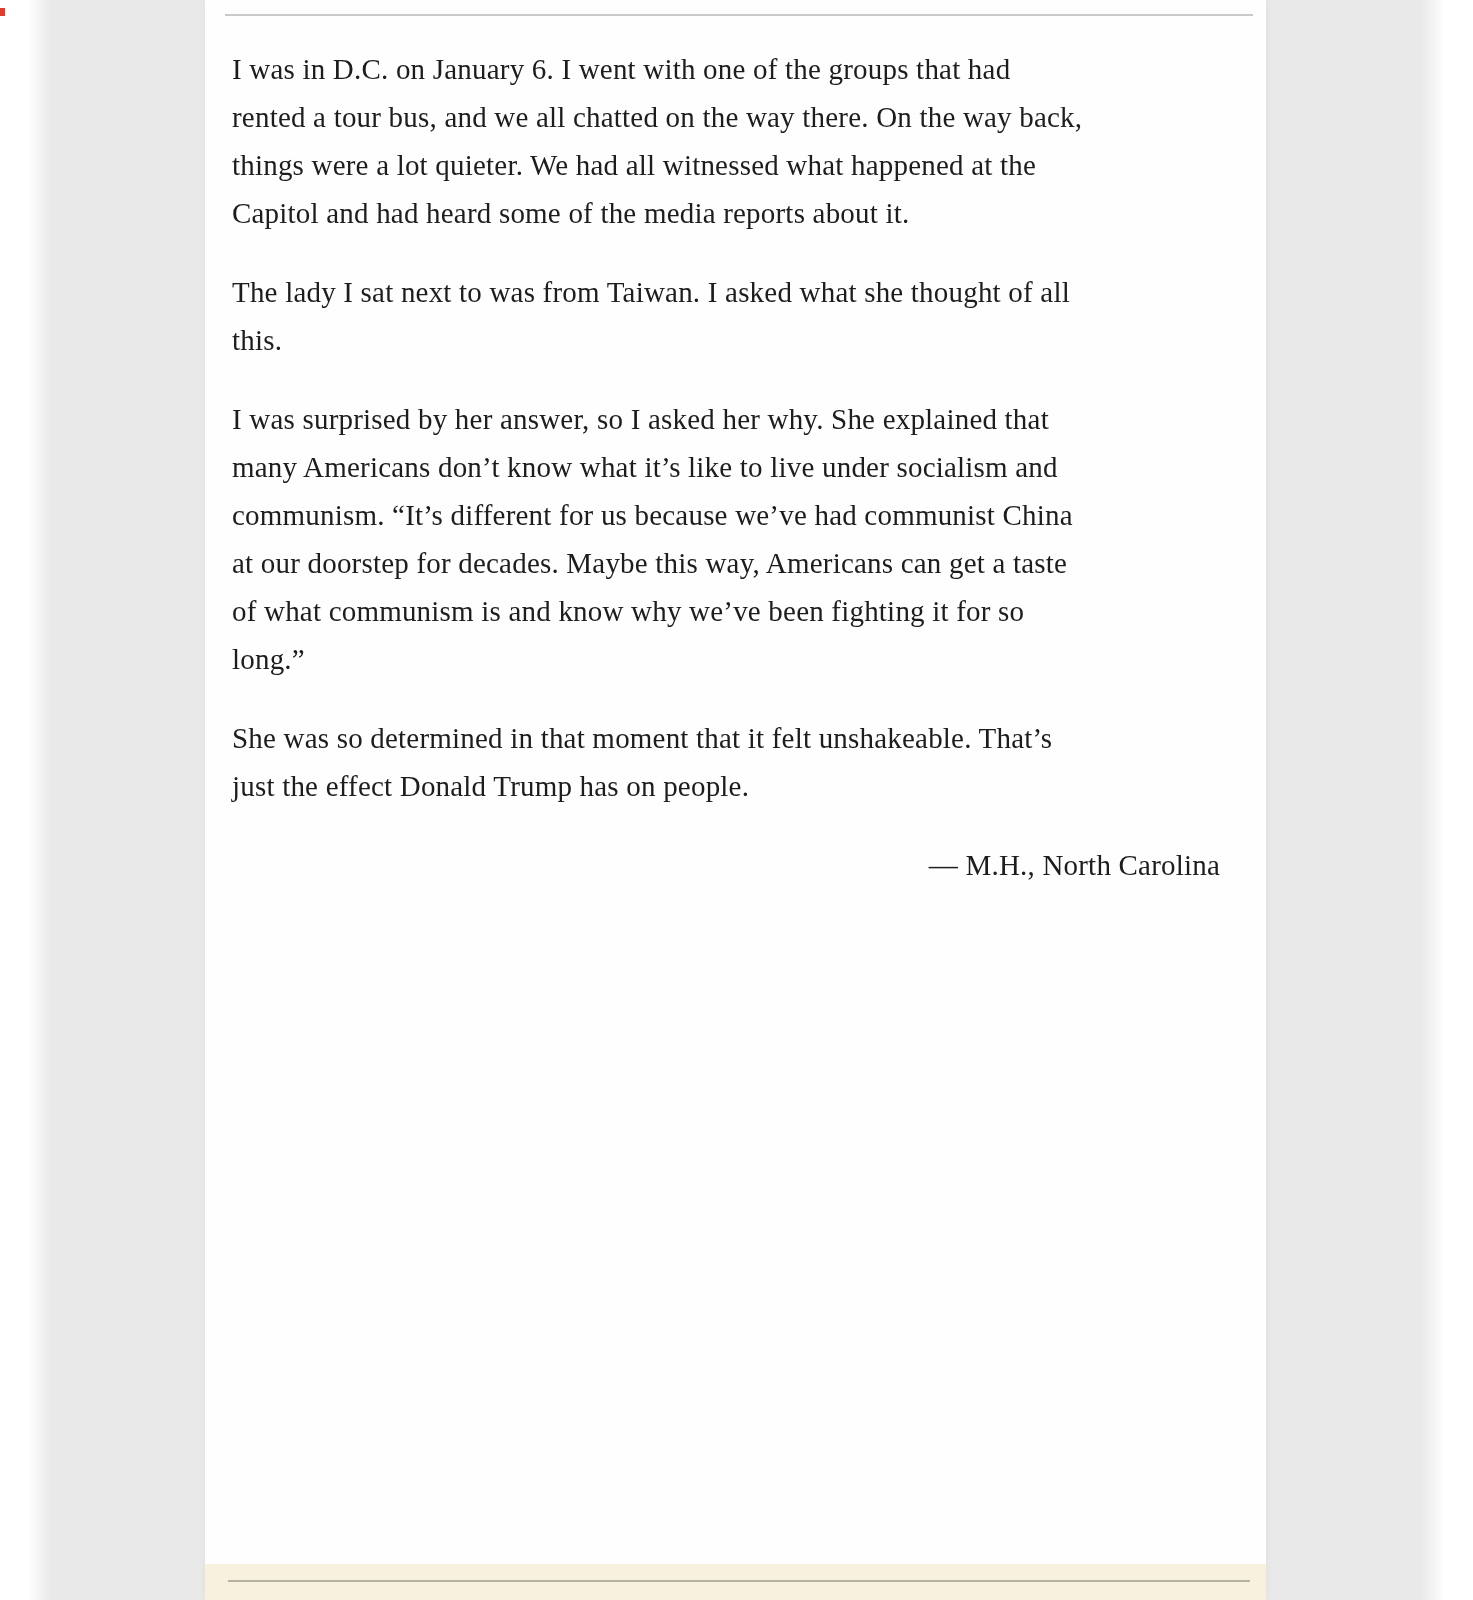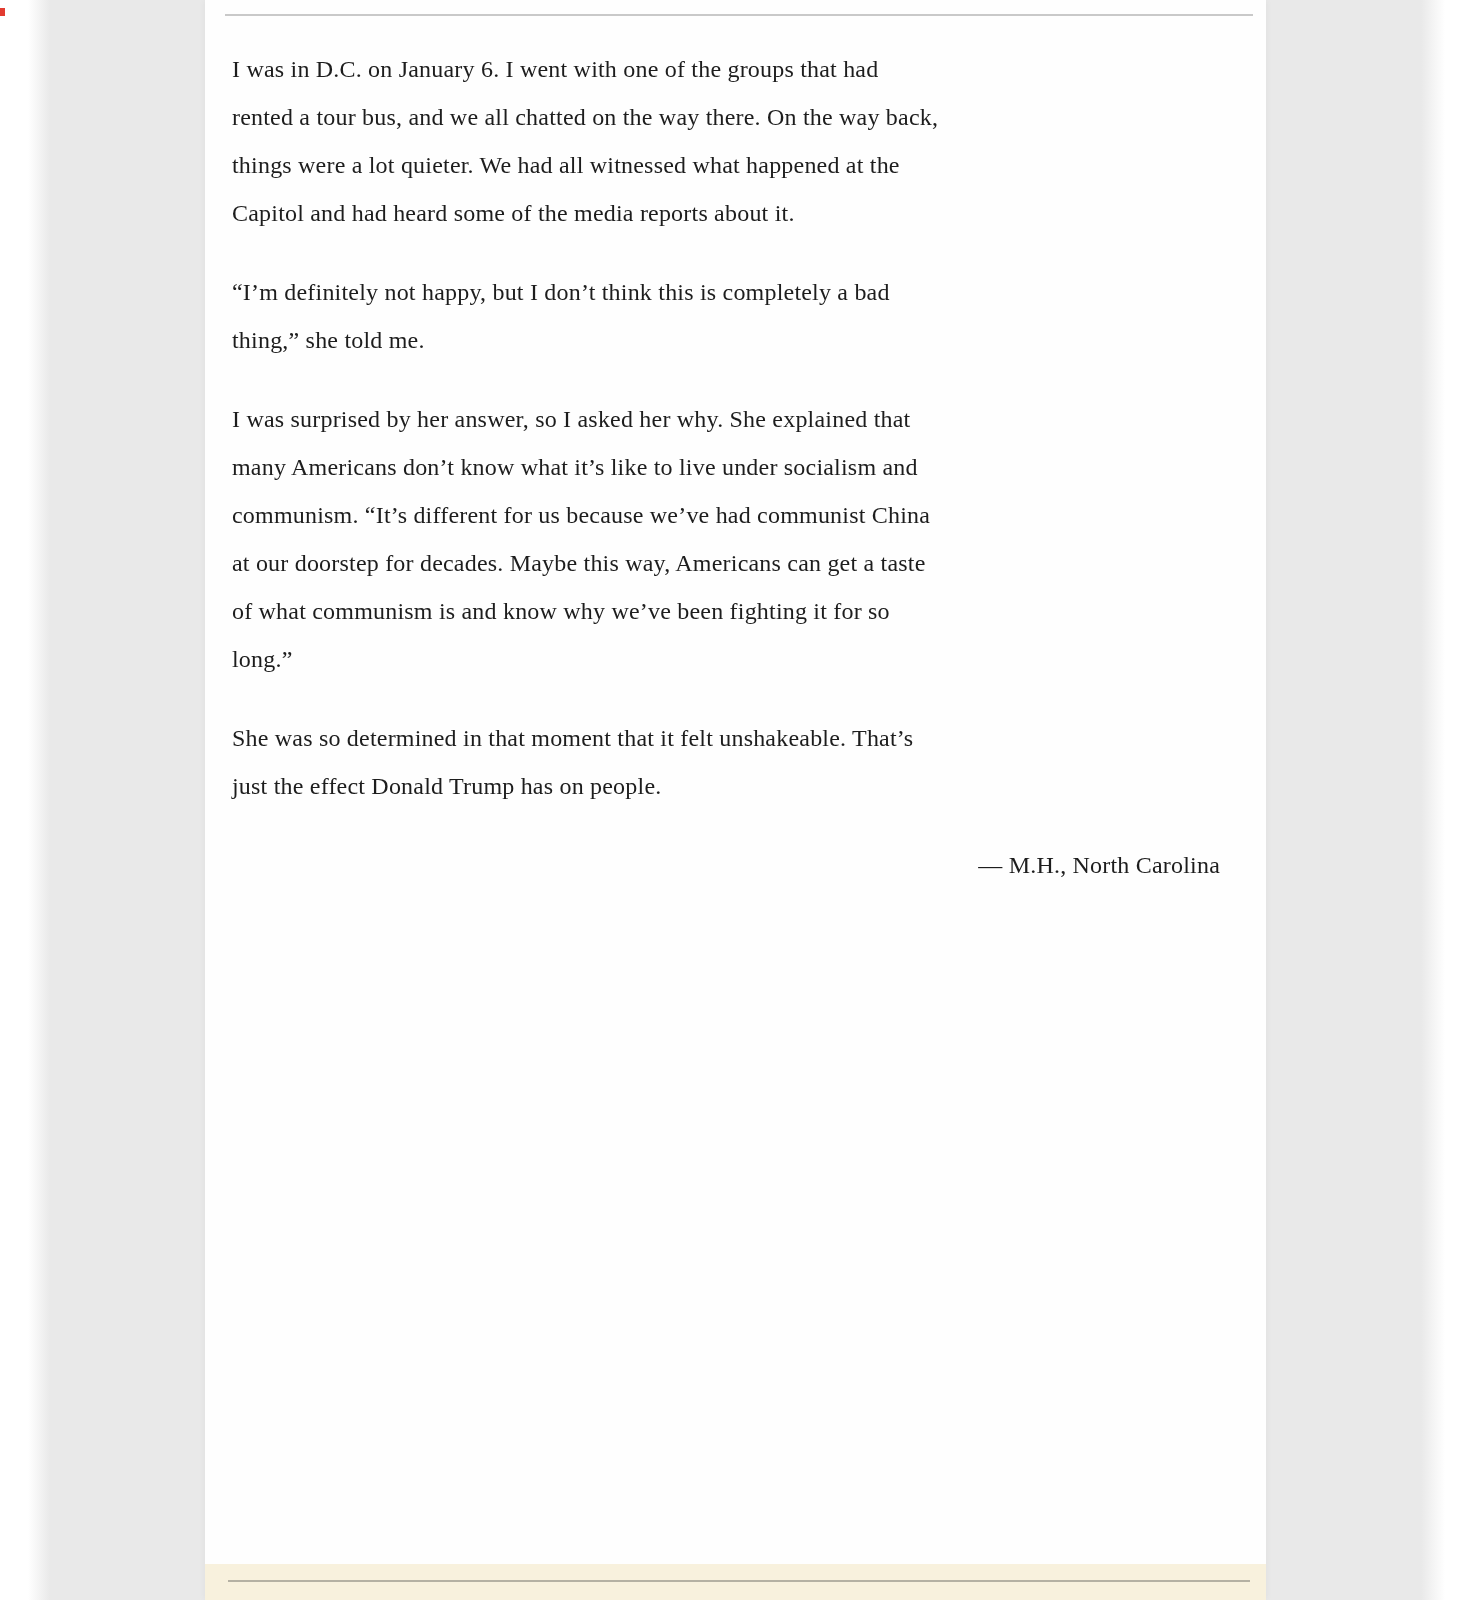--- a/index.html
+++ b/index.html
@@ -46,21 +46,21 @@
     background: var(--divider, #c9c9c9);
   }
   .article-body {
     position: absolute;
     left: 27px;
     top: 45px;
     width: 988px;
   }
   .article-body p {
     margin: 0 0 31px 0;
-    font-size: 24px;
+    font-size: 29px;
     line-height: 48px;
     letter-spacing: 0.2px;
     color: var(--text, #1d1d1d);
     white-space: pre;
   }
   .article-body p.signature {
     text-align: right;
     margin-bottom: 8px;
   }
   
@@ -96,22 +96,22 @@
 <div class="gutter-band"></div>
 
 <div class="article-column">
   <div class="top-rule"></div>
 
   <div class="article-body">
     <p>I was in D.C. on January 6. I went with one of the groups that had
 rented a tour bus, and we all chatted on the way there. On the way back,
 things were a lot quieter. We had all witnessed what happened at the
 Capitol and had heard some of the media reports about it.</p>
-    <p>“I’m definitely not happy, but I don’t think this is completely a bad
-thing,” she told me.</p>
+    <p>The lady I sat next to was from Taiwan. I asked what she thought of all
+this.</p>
     <p>I was surprised by her answer, so I asked her why. She explained that
 many Americans don’t know what it’s like to live under socialism and
 communism. “It’s different for us because we’ve had communist China
 at our doorstep for decades. Maybe this way, Americans can get a taste
 of what communism is and know why we’ve been fighting it for so
 long.”</p>
     <p>She was so determined in that moment that it felt unshakeable. That’s
 just the effect Donald Trump has on people.</p>
     <p class="signature">— M.H., North Carolina</p>
   </div>

